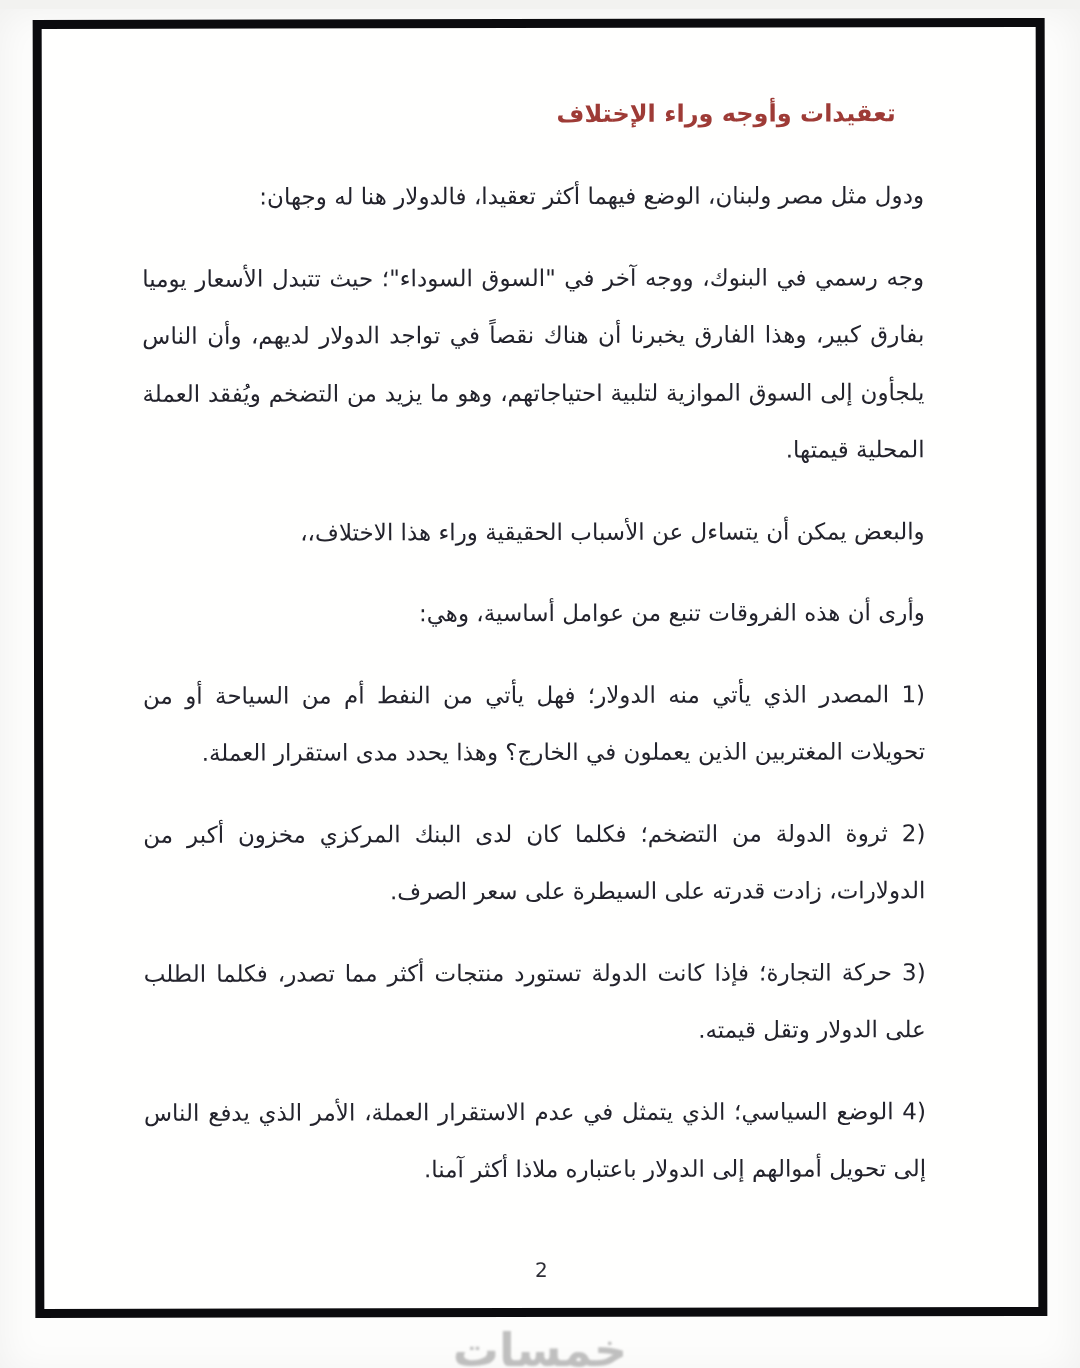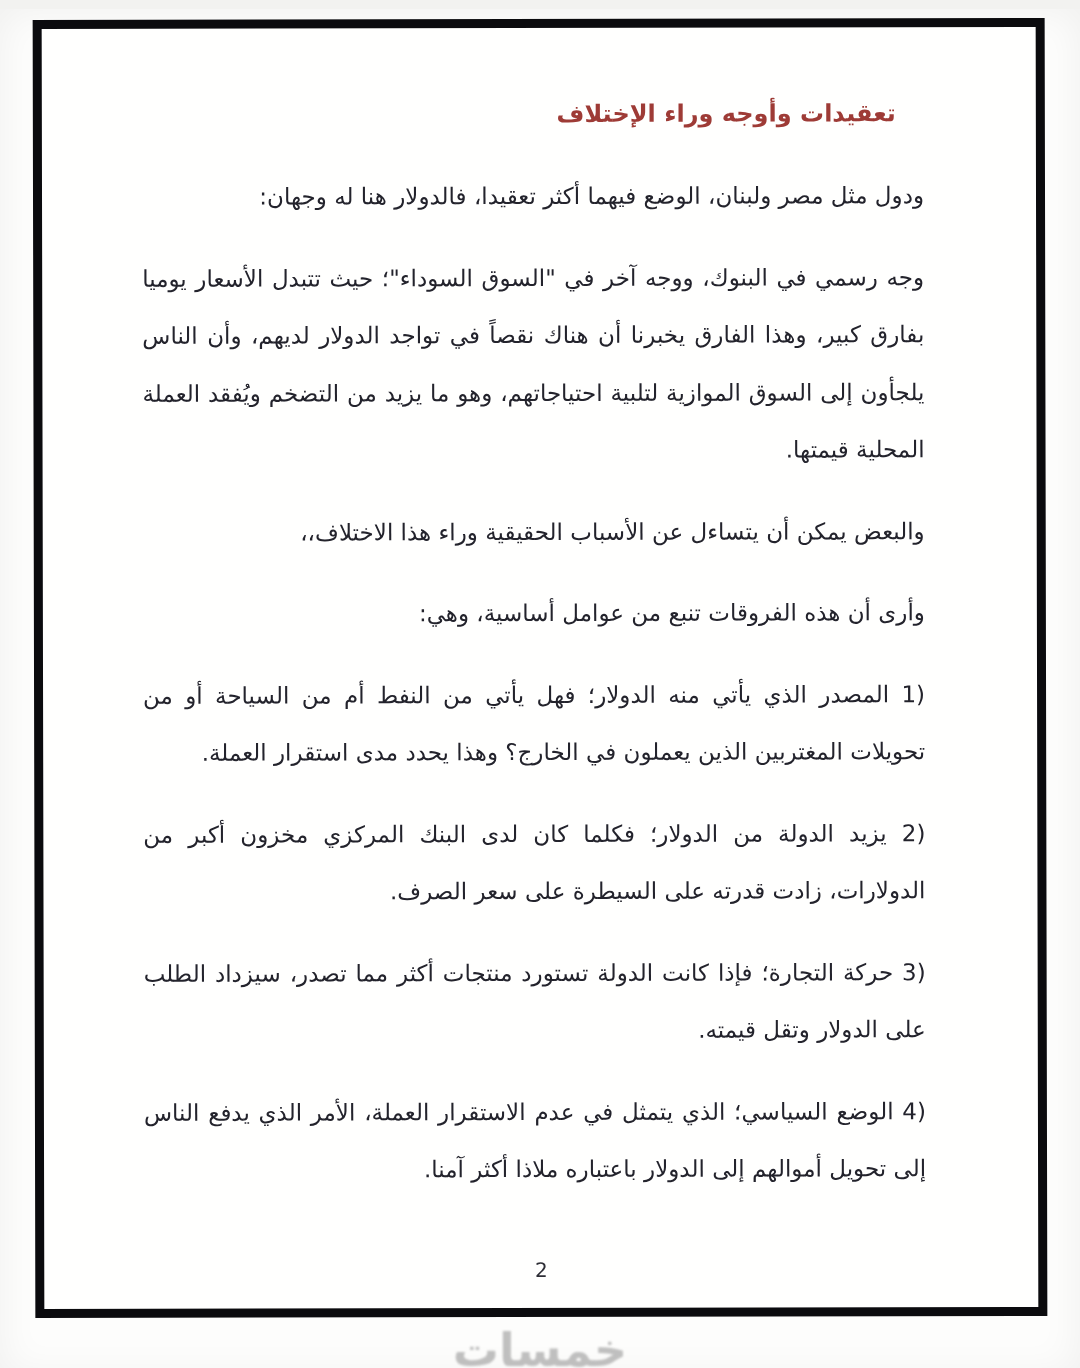--- a/index.html
+++ b/index.html
@@ -88,23 +88,23 @@
       <p class="para">ودول مثل مصر ولبنان، الوضع فيهما أكثر تعقيدا، فالدولار هنا له وجهان:</p>
 
       <p class="para">وجه رسمي في البنوك، ووجه آخر في "السوق السوداء"؛ حيث تتبدل الأسعار يوميا بفارق كبير، وهذا الفارق يخبرنا أن هناك نقصاً في تواجد الدولار لديهم، وأن الناس يلجأون إلى السوق الموازية لتلبية احتياجاتهم، وهو ما يزيد من التضخم ويُفقد العملة المحلية قيمتها.</p>
 
       <p class="para">والبعض يمكن أن يتساءل عن الأسباب الحقيقية وراء هذا الاختلاف،،</p>
 
       <p class="para">وأرى أن هذه الفروقات تنبع من عوامل أساسية، وهي:</p>
 
       <p class="para"><span class="num">1)</span> <span>المصدر الذي يأتي منه الدولار؛ فهل يأتي من النفط أم من السياحة أو من تحويلات المغتربين الذين يعملون في الخارج؟ وهذا يحدد مدى استقرار العملة.</span></p>
 
-      <p class="para"><span class="num">2)</span> <span>يزيد الدولة من الدولار؛ فكلما كان لدى البنك المركزي مخزون أكبر من الدولارات، زادت قدرته على السيطرة على سعر الصرف.</span></p>
+      <p class="para"><span class="num">2)</span> <span>ثروة الدولة من التضخم؛ فكلما كان لدى البنك المركزي مخزون أكبر من الدولارات، زادت قدرته على السيطرة على سعر الصرف.</span></p>
 
-      <p class="para"><span class="num">3)</span> <span>حركة التجارة؛ فإذا كانت الدولة تستورد منتجات أكثر مما تصدر، سيزداد الطلب على الدولار وتقل قيمته.</span></p>
+      <p class="para"><span class="num">3)</span> <span>حركة التجارة؛ فإذا كانت الدولة تستورد منتجات أكثر مما تصدر، فكلما الطلب على الدولار وتقل قيمته.</span></p>
 
       <p class="para"><span class="num">4)</span> <span>الوضع السياسي؛ الذي يتمثل في عدم الاستقرار العملة، الأمر الذي يدفع الناس إلى تحويل أموالهم إلى الدولار باعتباره ملاذا أكثر آمنا.</span></p>
 
     </div>
 
     <div class="page-number">2</div>
   </div>
 
   <div class="watermark">خمسات</div>
 </div>

